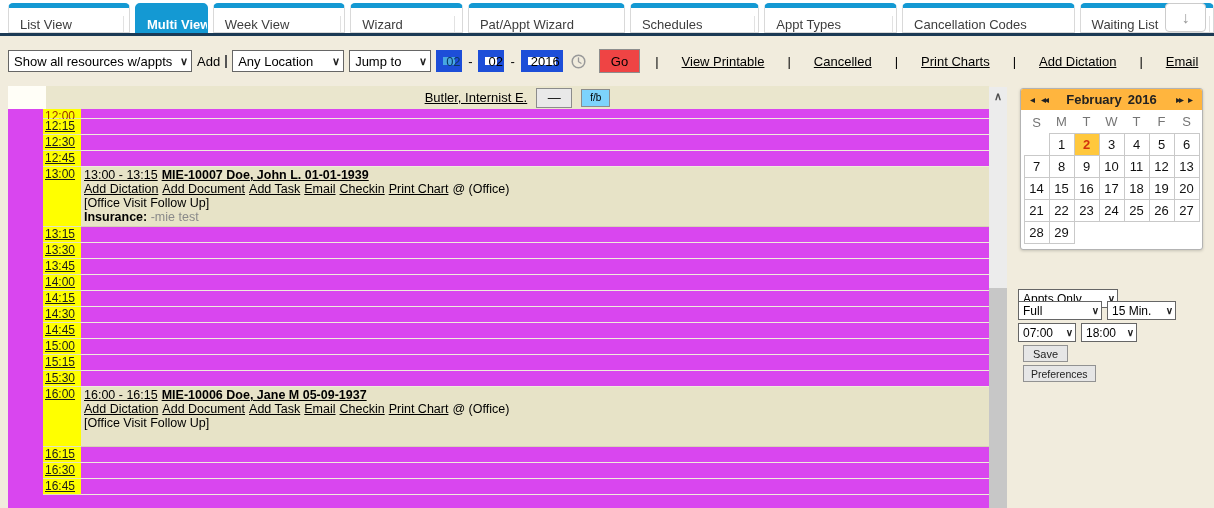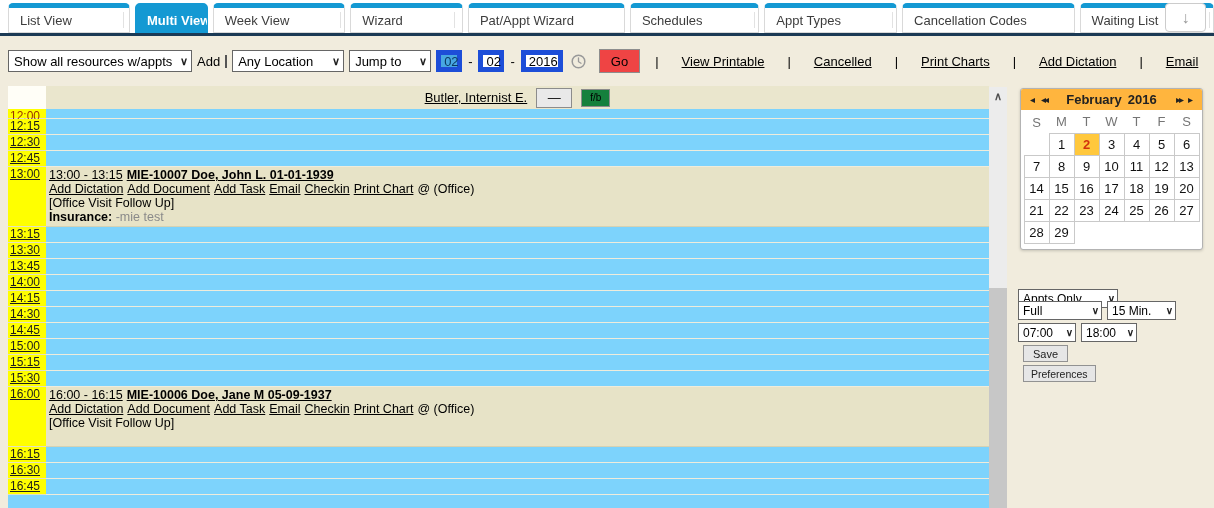--- a/index.html
+++ b/index.html
@@ -9,63 +9,63 @@
   }
   *{box-sizing:border-box;}
   html,body{margin:0;padding:0;}
   body{width:1214px;height:508px;overflow:hidden;position:relative;background:var(--beige);
        font-family:"Liberation Sans",sans-serif;color:#000;}
 
   
   .tabbar{position:absolute;left:0;top:0;width:1214px;height:36px;background:#fff;
           border-bottom:3px solid var(--tab-line);}
   .tabs{display:flex;gap:5px;padding:3px 0 0 8px;align-items:flex-start;}
-  .tab{display:flex;align-items:center;height:30px;background:#fff;border:1px solid #d9d9d9;
+  .tab{display:flex;align-items:flex-end;height:30px;background:#fff;border:1px solid #d9d9d9;
        border-top:5px solid var(--accent);border-radius:5px 5px 0 0;cursor:pointer;overflow:hidden;gap:40px;}
   .tab-label{padding:0 11px;font-size:13px;color:#3d3d3d;white-space:nowrap;display:flex;align-items:center;}
   .ext-wrap{border-left:1px solid #e2e2e2;display:flex;align-items:center;padding:0 7px;}
   .ext-circle{width:16px;height:16px;border:1px solid #c6c6c6;border-radius:50%;display:flex;
               align-items:center;justify-content:center;font-size:9px;color:#b5b5b5;}
   .tab.active{background:var(--accent);border-color:var(--accent);}
   .tab.active .tab-label{color:#fff;font-weight:bold;}
   .scroll-btn{position:absolute;right:8px;top:3px;width:41px;height:29px;background:#fff;
               border:1px solid #ccc;border-radius:4px;color:#9a9a9a;font-size:16px;font-weight:bold;
               display:flex;align-items:center;justify-content:center;cursor:pointer;}
 
   
   .toolbar{position:absolute;left:0;top:36px;width:1214px;height:50px;display:flex;align-items:center;
            padding-left:8px;font-size:13px;gap:5px;white-space:nowrap;}
   .fselect{display:inline-flex;align-items:center;justify-content:space-between;background:#fff;
            border:1px solid #666;height:22px;padding:0 3px 0 5px;cursor:pointer;flex:0 0 auto;}
   .fselect .chev{font-size:11px;font-weight:bold;color:#222;margin-left:5px;}
   .w-resource{width:184px;} .w-location{width:112px;} .w-jump{width:82px;}
   .checkbox{width:13px;height:13px;border:1px solid #555;background:#fff;display:inline-block;cursor:pointer;}
-  .dfield{height:22px;border:5px solid #1d4ed8;background:#fff;font-size:13px;display:inline-flex;
+  .dfield{height:22px;border:7px solid #1d4ed8;background:#fff;font-size:13px;display:inline-flex;
           align-items:center;padding:0 3px;cursor:text;}
   .d-m{width:26px;} .d-d{width:26px;} .d-y{width:42px;}
   .dfield.sel{background:var(--sel-blue);color:#0b3a63;}
   .dsep{margin:0 1px;}
   .clock{display:inline-flex;margin:0 3px;}
   .go-btn{height:24px;padding:0 11px;background:#ef4444;border:1px solid #8d8d8d;font-size:13px;
           margin-left:5px;cursor:pointer;font-family:inherit;}
   .links{margin-left:7px;display:inline-flex;align-items:center;}
   .tlink{color:#000;text-decoration:underline;margin:0 20px;cursor:pointer;}
   .pipe{margin:0 3px;}
   .hl-box{border:4px solid var(--highlight-red);padding:5px 4px;display:inline-flex;align-items:center;margin-left:1px;}
 
   
   .corner{position:absolute;left:8px;top:86px;width:38px;height:23px;background:#fffef7;}
   .phead{position:absolute;left:46px;top:86px;width:943px;height:23px;background:var(--header-beige);
          display:flex;align-items:center;justify-content:center;gap:9px;font-size:13px;}
   .phead a{color:#000;text-decoration:underline;cursor:pointer;}
   .btn-dash{width:36px;height:20px;background:#e9e9e9;border:1px solid #8c8c8c;font-size:13px;
             line-height:1;cursor:pointer;font-family:inherit;}
-  .btn-fb{height:18px;padding:0 8px;background:#15803d;border:1px solid #8c8c8c;font-size:10px;
+  .btn-fb{height:18px;padding:0 8px;background:#7dd3fc;border:1px solid #8c8c8c;font-size:10px;
           cursor:pointer;font-family:inherit;}
-  .grid{position:absolute;left:8px;top:109px;width:981px;bottom:0;background:#7dd3fc;overflow:hidden;}
+  .grid{position:absolute;left:8px;top:109px;width:981px;bottom:0;background:#d946ef;overflow:hidden;padding-left:35px;}
   .slot-row{display:flex;height:16px;}
   .slot-row.has-appt{height:60px;}
   .slot-row.clip-top{height:10px;overflow:hidden;}
   .clip-top .time-link{display:inline-block;margin-top:-6px;}
   .time-cell{flex:0 0 38px;background:var(--yellow);border-bottom:1px solid #e3e0c2;
              font-size:12px;line-height:15px;padding-left:2px;}
   .time-link{color:#1c1c1c;text-decoration:underline;cursor:pointer;}
   .time-link.visited{color:#993300;}
   .row-body{flex:1;border-bottom:1px solid #efecdb;}
   .row-body.appt{background:var(--appt-beige);border-bottom:1px solid #d6d2b2;padding:1px 3px;

